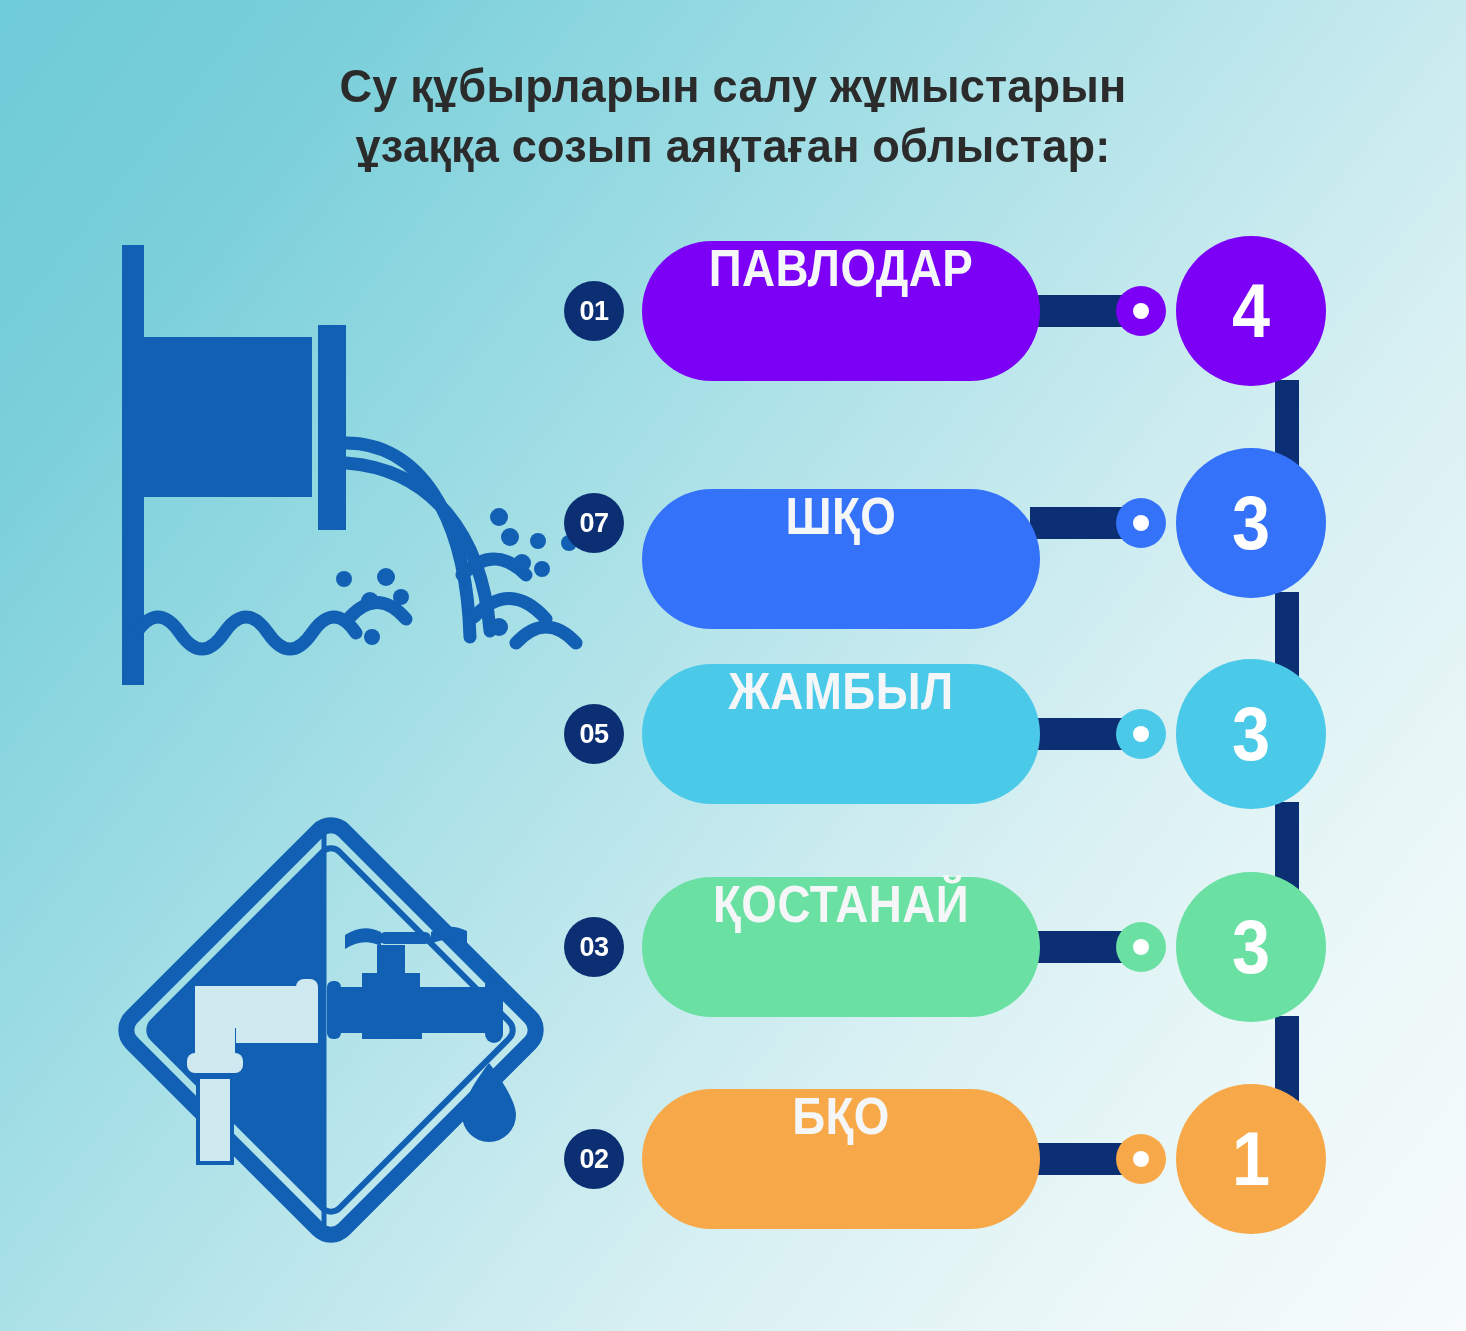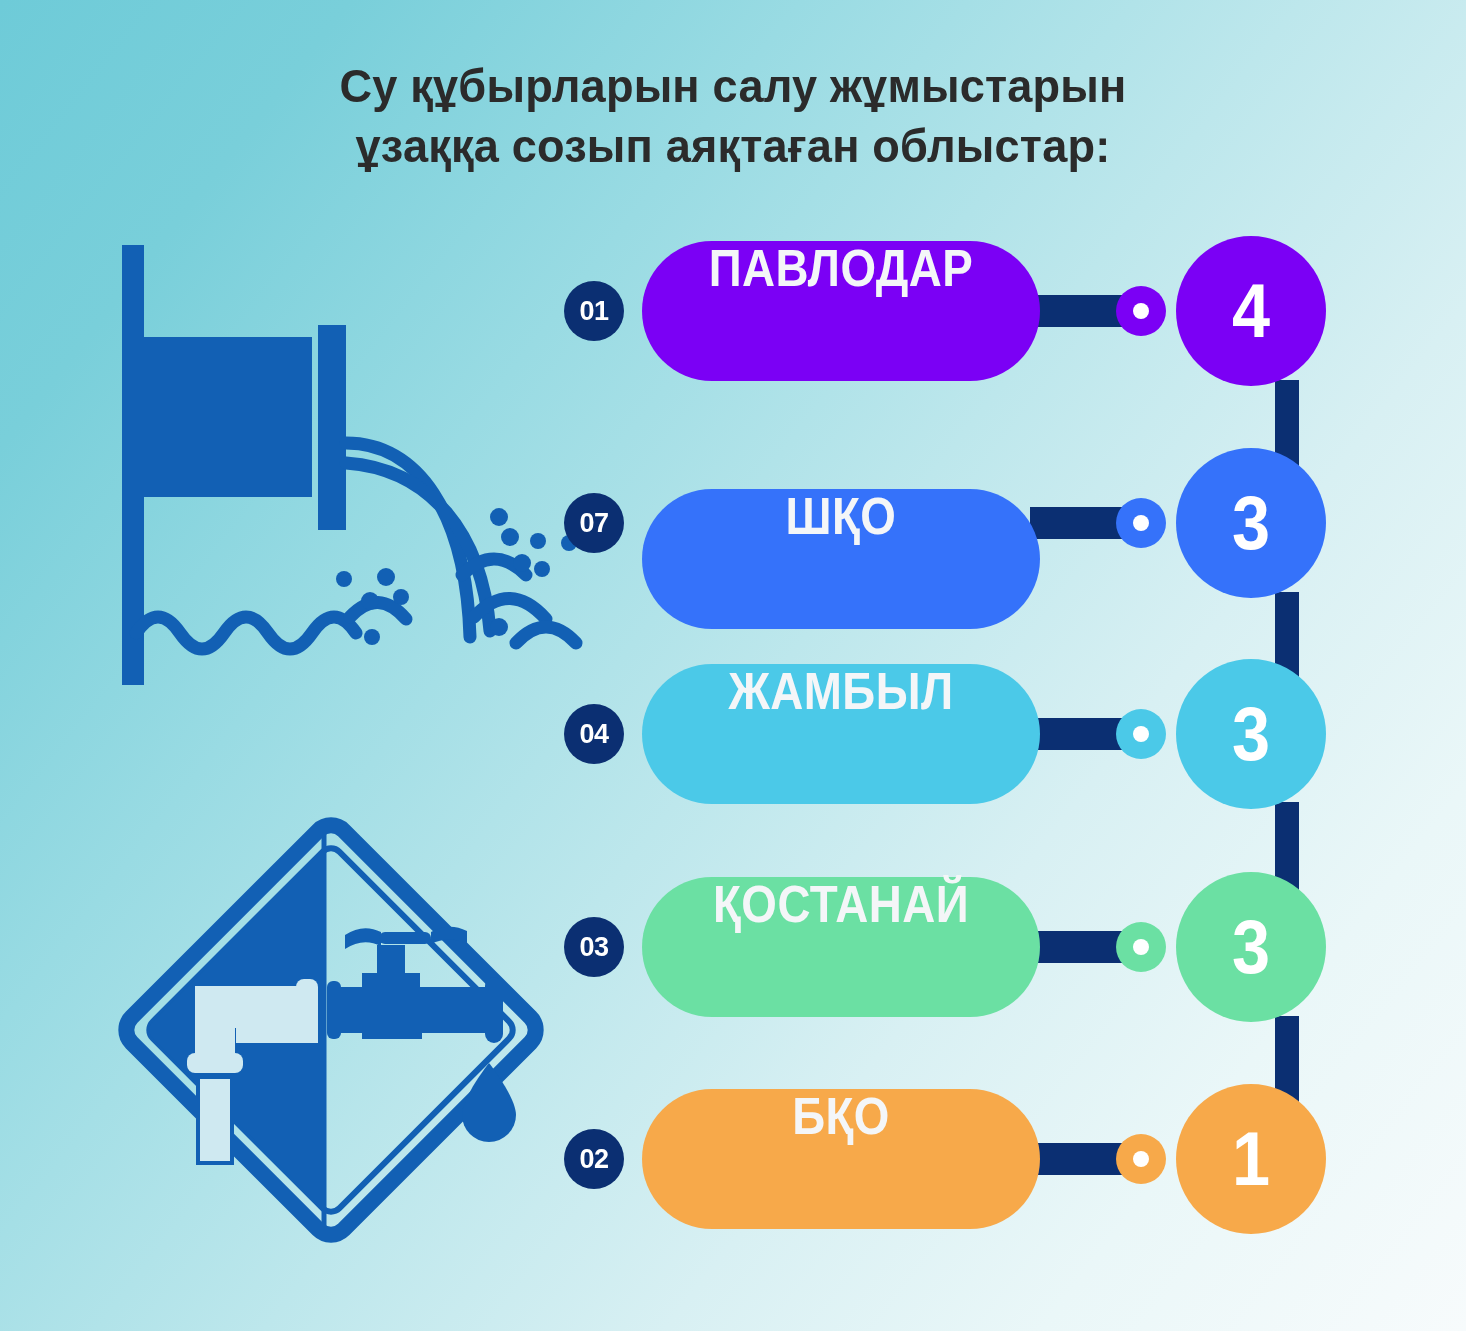--- a/index.html
+++ b/index.html
@@ -326,21 +326,21 @@
         <div class="pill-label">ШҚО</div>
       </div>
       <div class="connector-bar"></div>
       <div class="connector-knob" style="background:#3572fa;"></div>
       <div class="value-circle" style="background:#3572fa;">
         <span class="value-number">3</span>
       </div>
     </div>
 
     <div class="row" style="top:656px;">
-      <div class="idx-badge">04</div>
+      <div class="idx-badge">05</div>
       <div class="pill" style="background:#4bc9e8;">
         <div class="pill-label">ЖАМБЫЛ</div>
       </div>
       <div class="connector-bar"></div>
       <div class="connector-knob" style="background:#4bc9e8;"></div>
       <div class="value-circle" style="background:#4bc9e8;">
         <span class="value-number">3</span>
       </div>
     </div>
 

